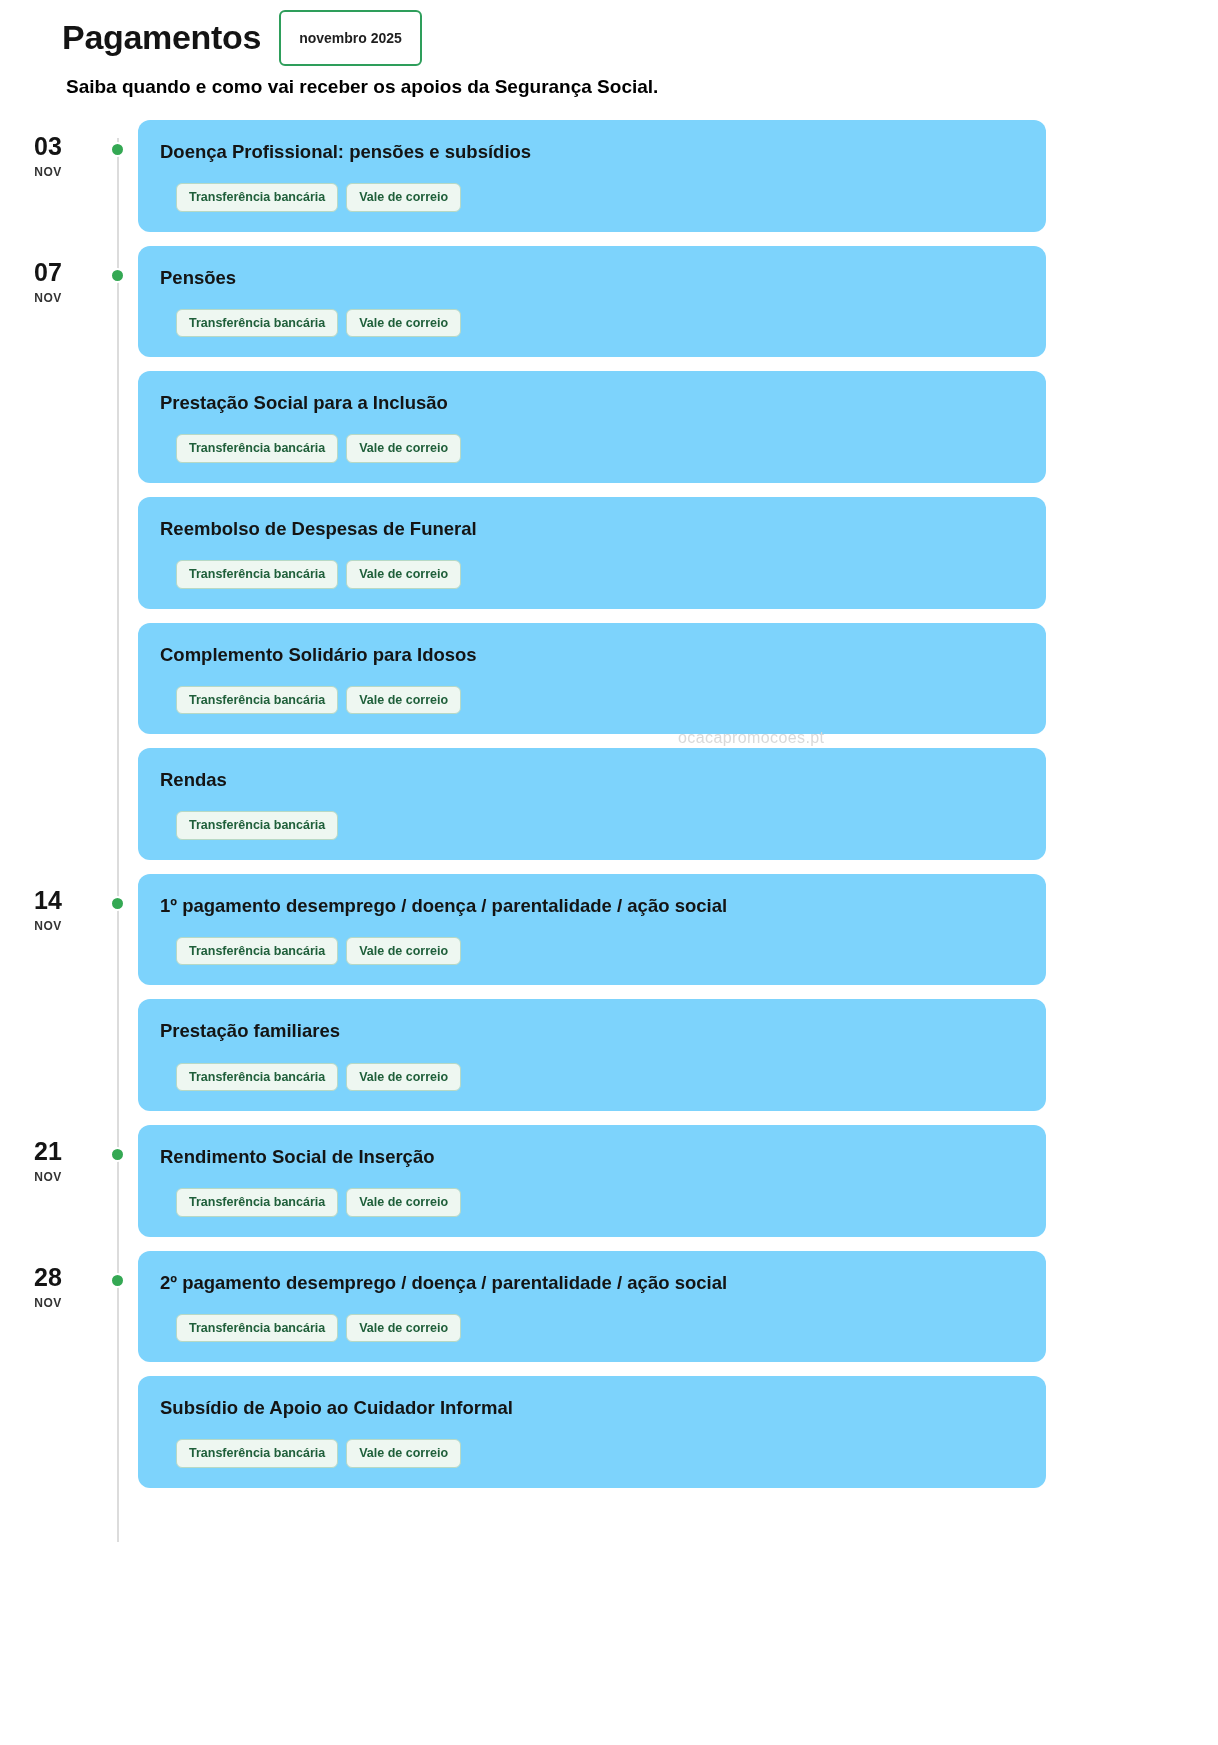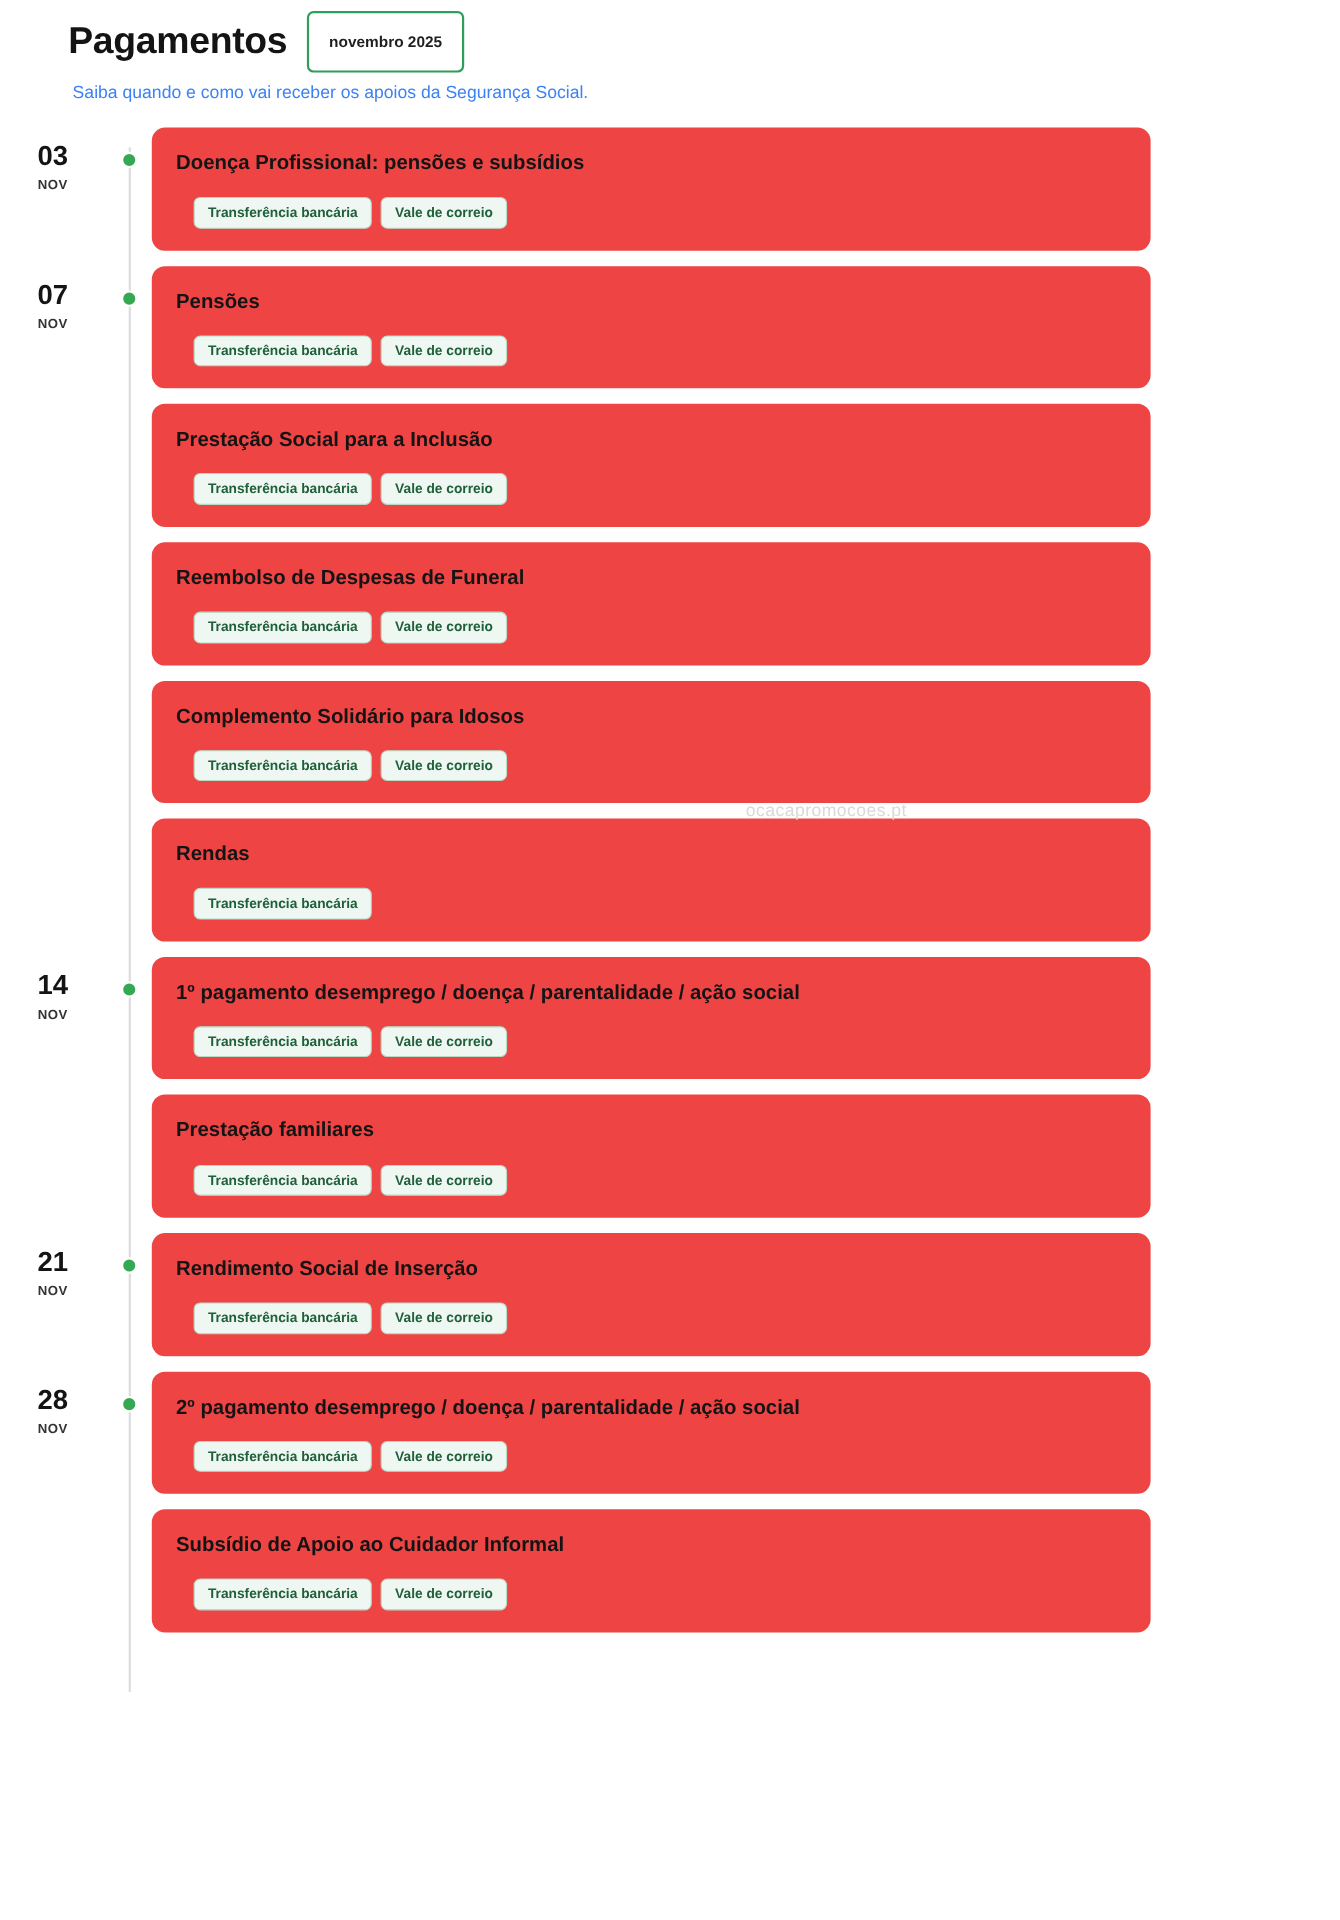--- a/index.html
+++ b/index.html
@@ -44,23 +44,23 @@
     border-radius: 6px;
     padding: 18px 18px;
     font-size: 14px;
     font-weight: bold;
     color: #1f1f1f;
     background: #ffffff;
     white-space: nowrap;
   }
   .subtitle {
     margin: 10px 0 0 66px;
-    font-size: 16px;
-    color: #3b82f6;
-    font-weight: normal;
+    font-size: 19px;
+    color: #000000;
+    font-weight: bold;
   }
 
   
   .timeline {
     position: relative;
     margin-top: 22px;
     padding-bottom: 40px;
   }
   .timeline-rail {
     position: absolute;
@@ -109,21 +109,21 @@
     width: 15px;
     height: 15px;
     border-radius: 50%;
     background: #34a853;
     border: 2px solid #ffffff;
   }
 
   .card {
     margin-left: 138px;
     margin-right: 172px;
-    background: #ef4444;
+    background: #7dd3fc;
     border-radius: 12px;
     padding: 20px 22px 20px 22px;
     min-height: 96px;
   }
   .card-title {
     font-size: 18.5px;
     font-weight: bold;
     color: #141414;
     margin: 0 0 20px 0;
     line-height: 1.25;

